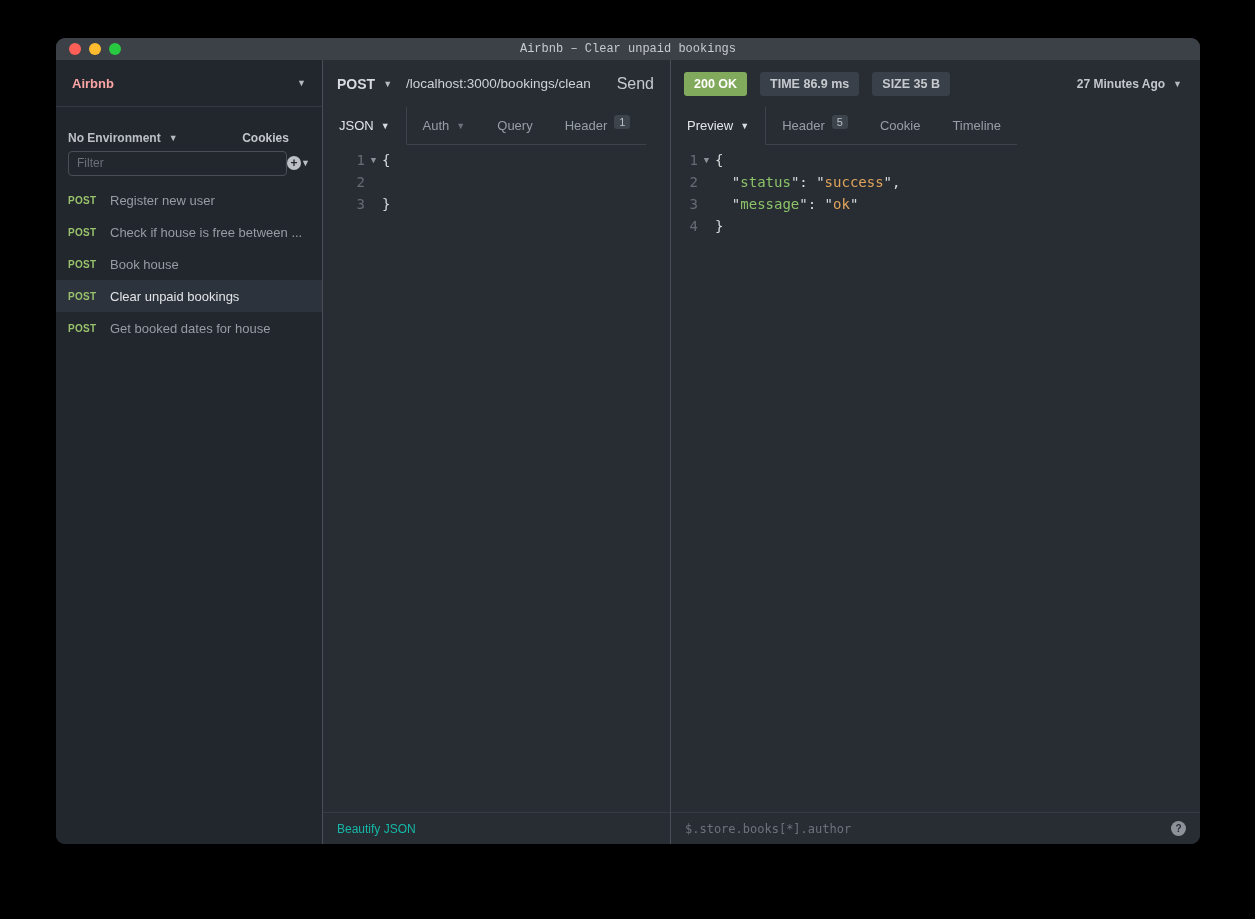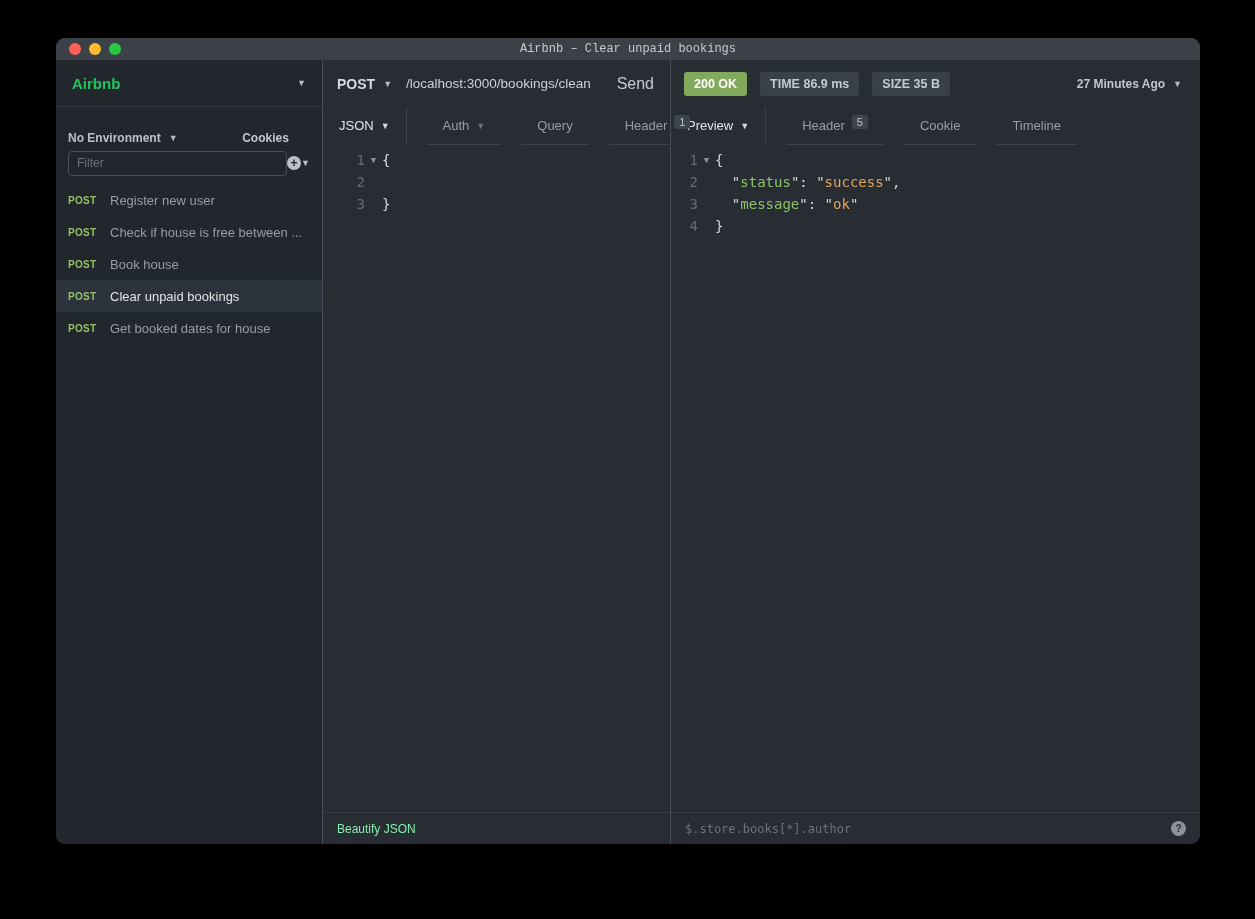--- a/index.html
+++ b/index.html
@@ -18,21 +18,21 @@
   
   .main { flex:1; display:flex; min-height:0; }
   .sidebar { width:267px; flex:0 0 auto; background:#22262d; border-right:1px solid #4a4f57;
              display:flex; flex-direction:column; }
   .pane-mid { width:348px; flex:0 0 auto; border-right:1px solid #4a4f57;
               display:flex; flex-direction:column; background:#282d34; }
   .pane-right { flex:1; display:flex; flex-direction:column; background:#282d34; min-width:0; }
   
   .ws-header { height:47px; flex:0 0 auto; border-bottom:1px solid #343941;
                display:flex; align-items:center; padding:0 16px; cursor:pointer; }
-  .ws-name { font-size:15px; color:#22c55e; font-weight:600; }
+  .ws-name { font-size:13px; color:#fca5a5; font-weight:600; }
   .caret { color:#b6bac0; font-size:9px; margin-left:8px; }
   .ws-header .caret { margin-left:auto; }
   .env-row { height:38px; flex:0 0 auto; display:flex; align-items:flex-end; }
   .env-btn { flex:1.25; padding-left:12px; font-size:12px; font-weight:700; color:#bcc0c6;
              display:flex; align-items:center; cursor:pointer; }
   .cookies-btn { flex:1; text-align:center; font-size:12px; font-weight:700; color:#c3c7cc; cursor:pointer; }
   .filter-row { height:36px; flex:0 0 auto; display:flex; align-items:center;
                 padding:0 12px 0 12px; }
   .filter-input { flex:1; height:25px; background:transparent; border:1px solid #4a4f57;
                   border-radius:4px; color:#c8ccd0; font-size:12px; padding:0 8px; outline:none; }
@@ -52,21 +52,21 @@
   .url-text { font-size:13.5px; color:#ced2d6; margin-left:14px; white-space:nowrap;
               overflow:hidden; text-overflow:ellipsis; }
   .send-btn { margin-left:auto; font-size:16px; color:#c6cacf; cursor:pointer; }
   .meta-bar { height:47px; flex:0 0 auto; display:flex; align-items:center; padding:0 18px 0 13px; gap:13px; }
   .badge-pill { font-size:12.5px; font-weight:700; padding:5px 10px; border-radius:3px; }
   .status-ok { background:#82aa5c; color:#fff; }
   .meta-gray { background:#3a4049; color:#c6cace; }
   .time-ago { margin-left:auto; font-size:12px; font-weight:600; color:#c3c7cc;
               display:flex; align-items:center; cursor:pointer; }
   
-  .tabs { height:38px; flex:0 0 auto; display:flex; column-gap:20px; }
+  .tabs { height:38px; flex:0 0 auto; display:flex; column-gap:0; }
   .tab { display:flex; align-items:center; padding:0 16px; font-size:13px; color:#989ea6;
          border-bottom:1px solid #3e434b; cursor:pointer; white-space:nowrap; }
   .tab .caret { margin-left:7px; }
   .tab .caret.dim { color:#6b7178; }
   .tab.active { color:#e3e5e8; border-bottom:1px solid transparent; border-right:1px solid #3e434b; }
   .tab.active .caret { color:#d7dade; }
   .tab-badge { background:#3e444c; color:#bcc0c6; font-size:11px; padding:1px 5px;
                border-radius:3px; margin-left:7px; position:relative; top:-4px; }
   
   .editor { flex:1; min-height:0; overflow:hidden; padding-top:4px;
@@ -76,21 +76,21 @@
   .editor.mid .gutter-num { width:42px; }
   .editor.resp .gutter-num { width:27px; }
   .fold { width:17px; flex:0 0 auto; text-align:center; color:#8a9097; font-size:9px; line-height:22px; }
   .code { white-space:pre; color:#d6d9dc; }
   .tok-plain { color:#d6d9dc; }
   .tok-key { color:#8cc368; }
   .tok-str { color:#e0a45a; }
   
   .pane-footer { height:32px; flex:0 0 auto; border-top:1px solid #373c44;
                  display:flex; align-items:center; padding:0 14px; }
-  .footer-label { font-size:12px; color:#86efac; cursor:pointer; }
+  .footer-label { font-size:12px; color:#14b8a6; cursor:pointer; }
   .jsonpath-input { flex:1; background:transparent; border:none; outline:none;
                     font-family:"DejaVu Sans Mono", monospace; font-size:12px; color:#a8adb4; }
   .jsonpath-input::placeholder { color:#6d737b; }
   .help-circle { width:15px; height:15px; border-radius:50%; background:#8d9299; color:#282d34;
                  font-size:10px; font-weight:700; line-height:15px; text-align:center;
                  flex:0 0 auto; margin-left:10px; cursor:pointer; }
 </style>
 </head>
 <body>
 

